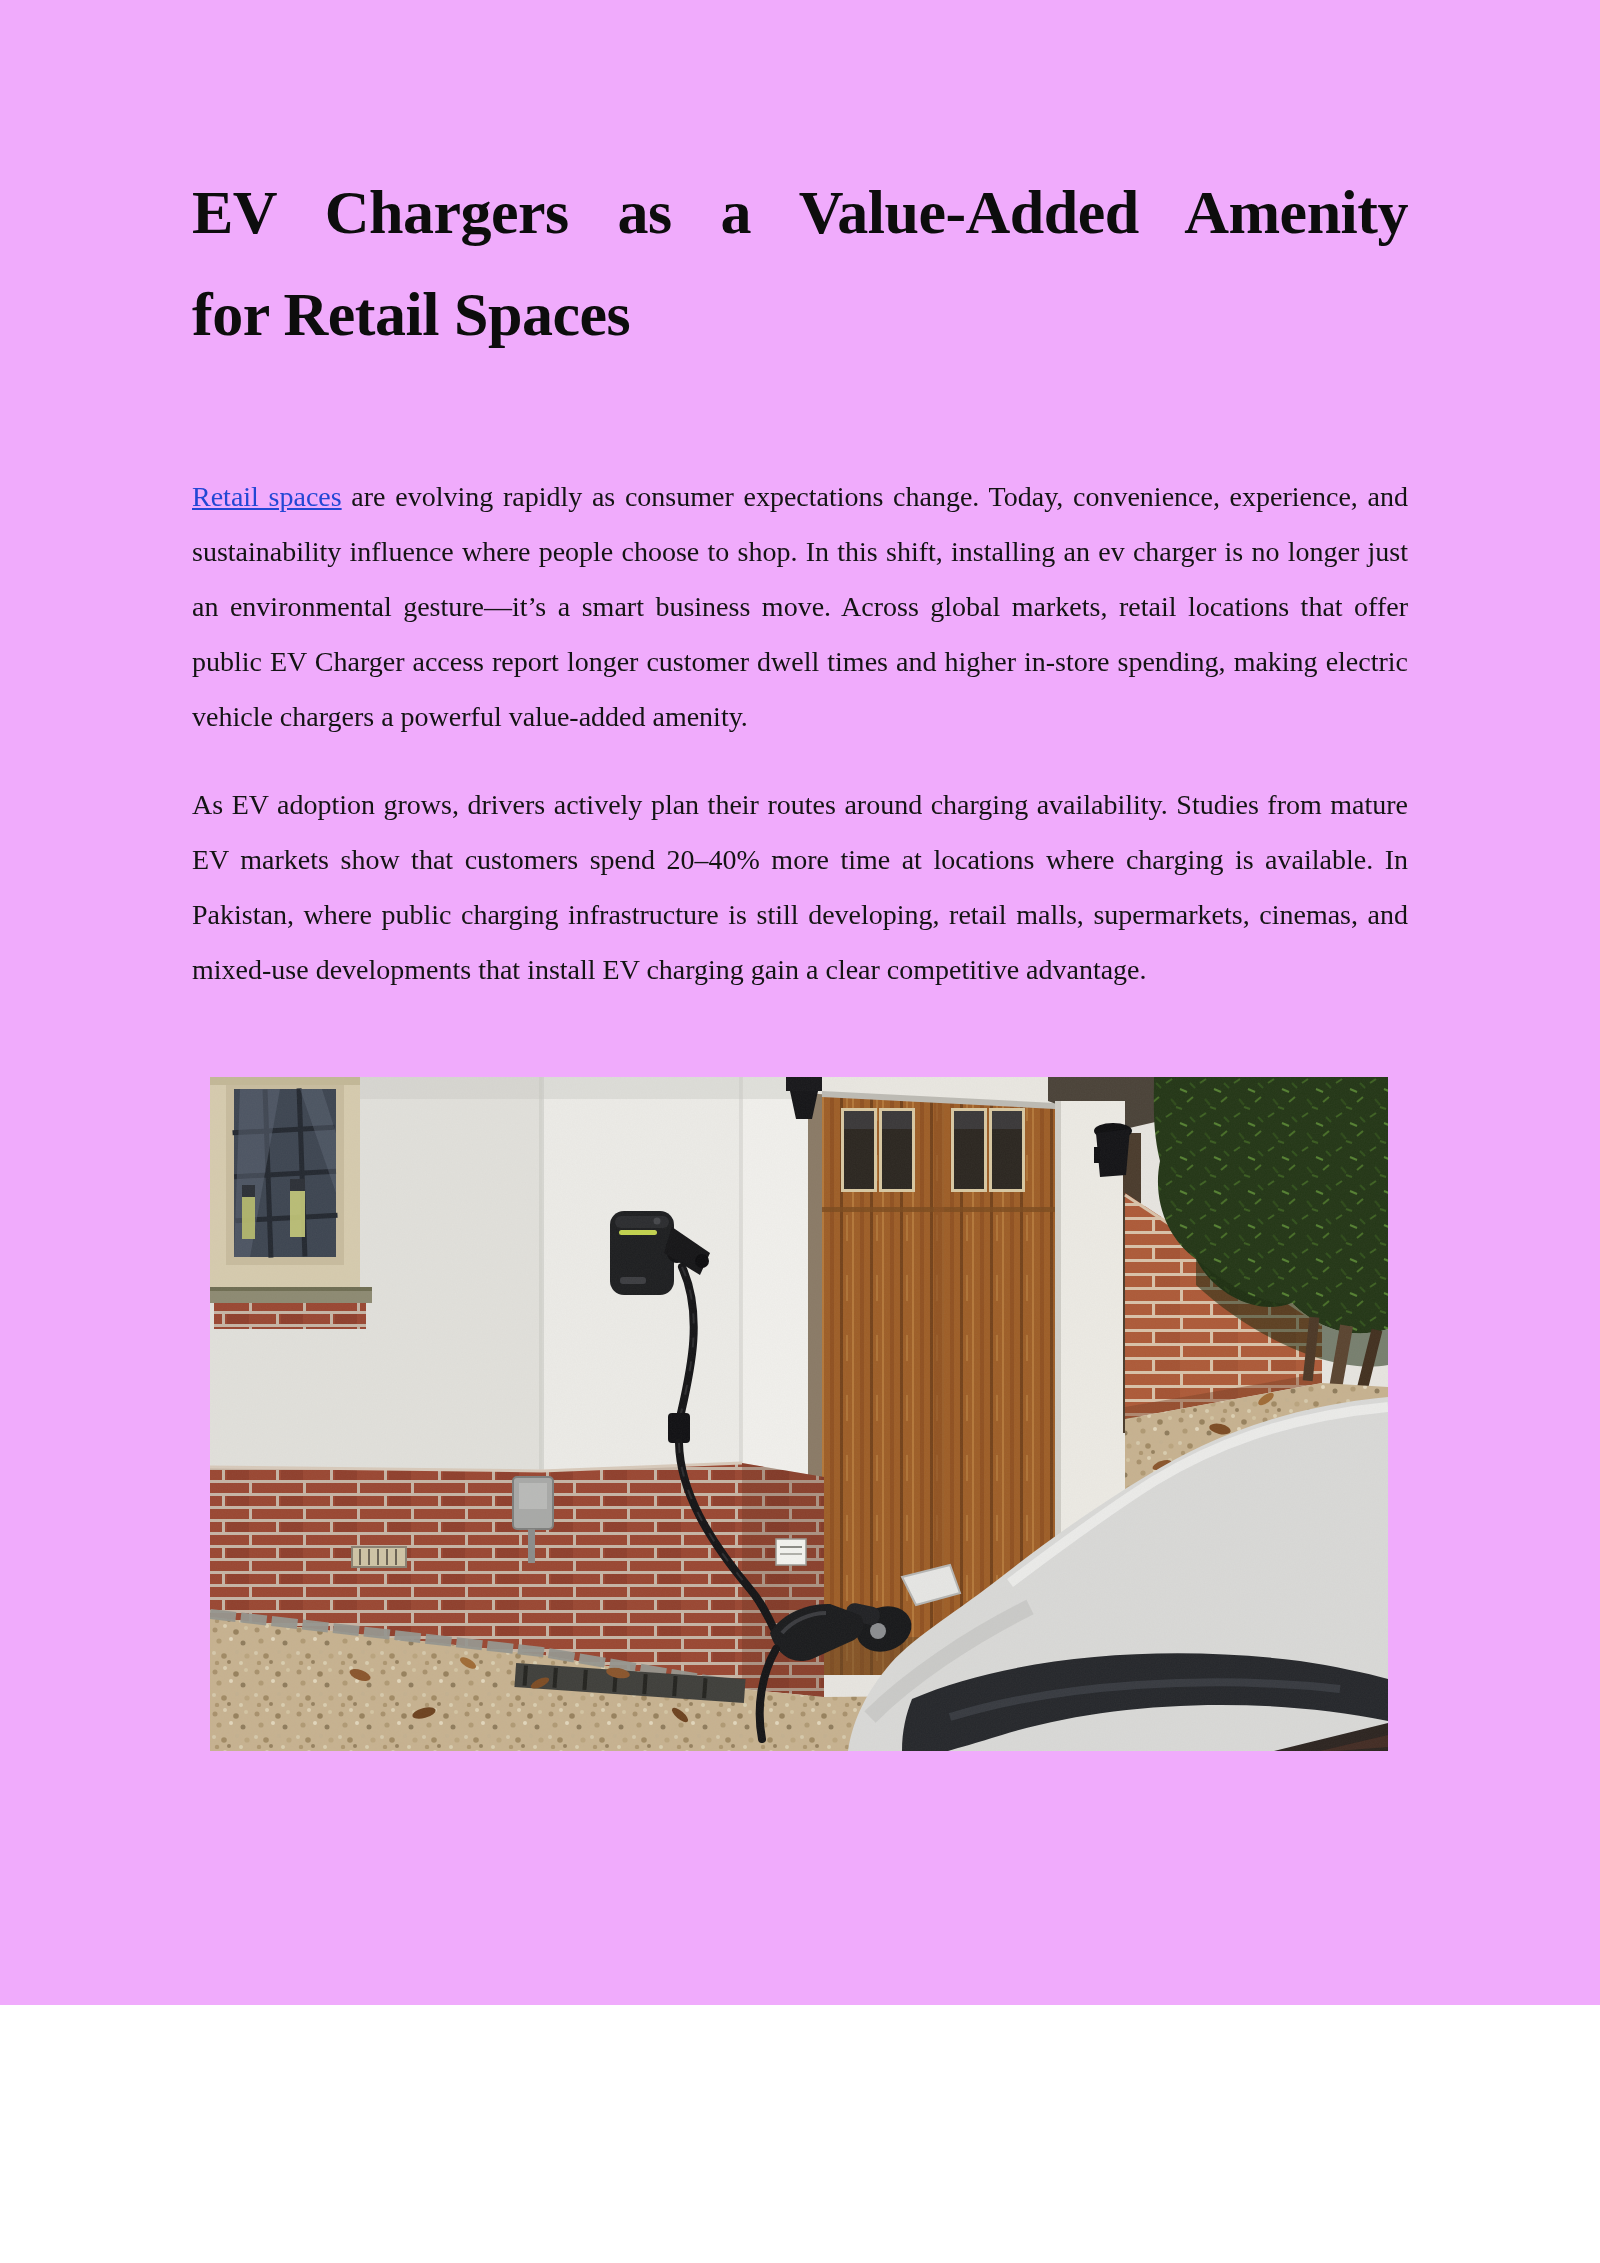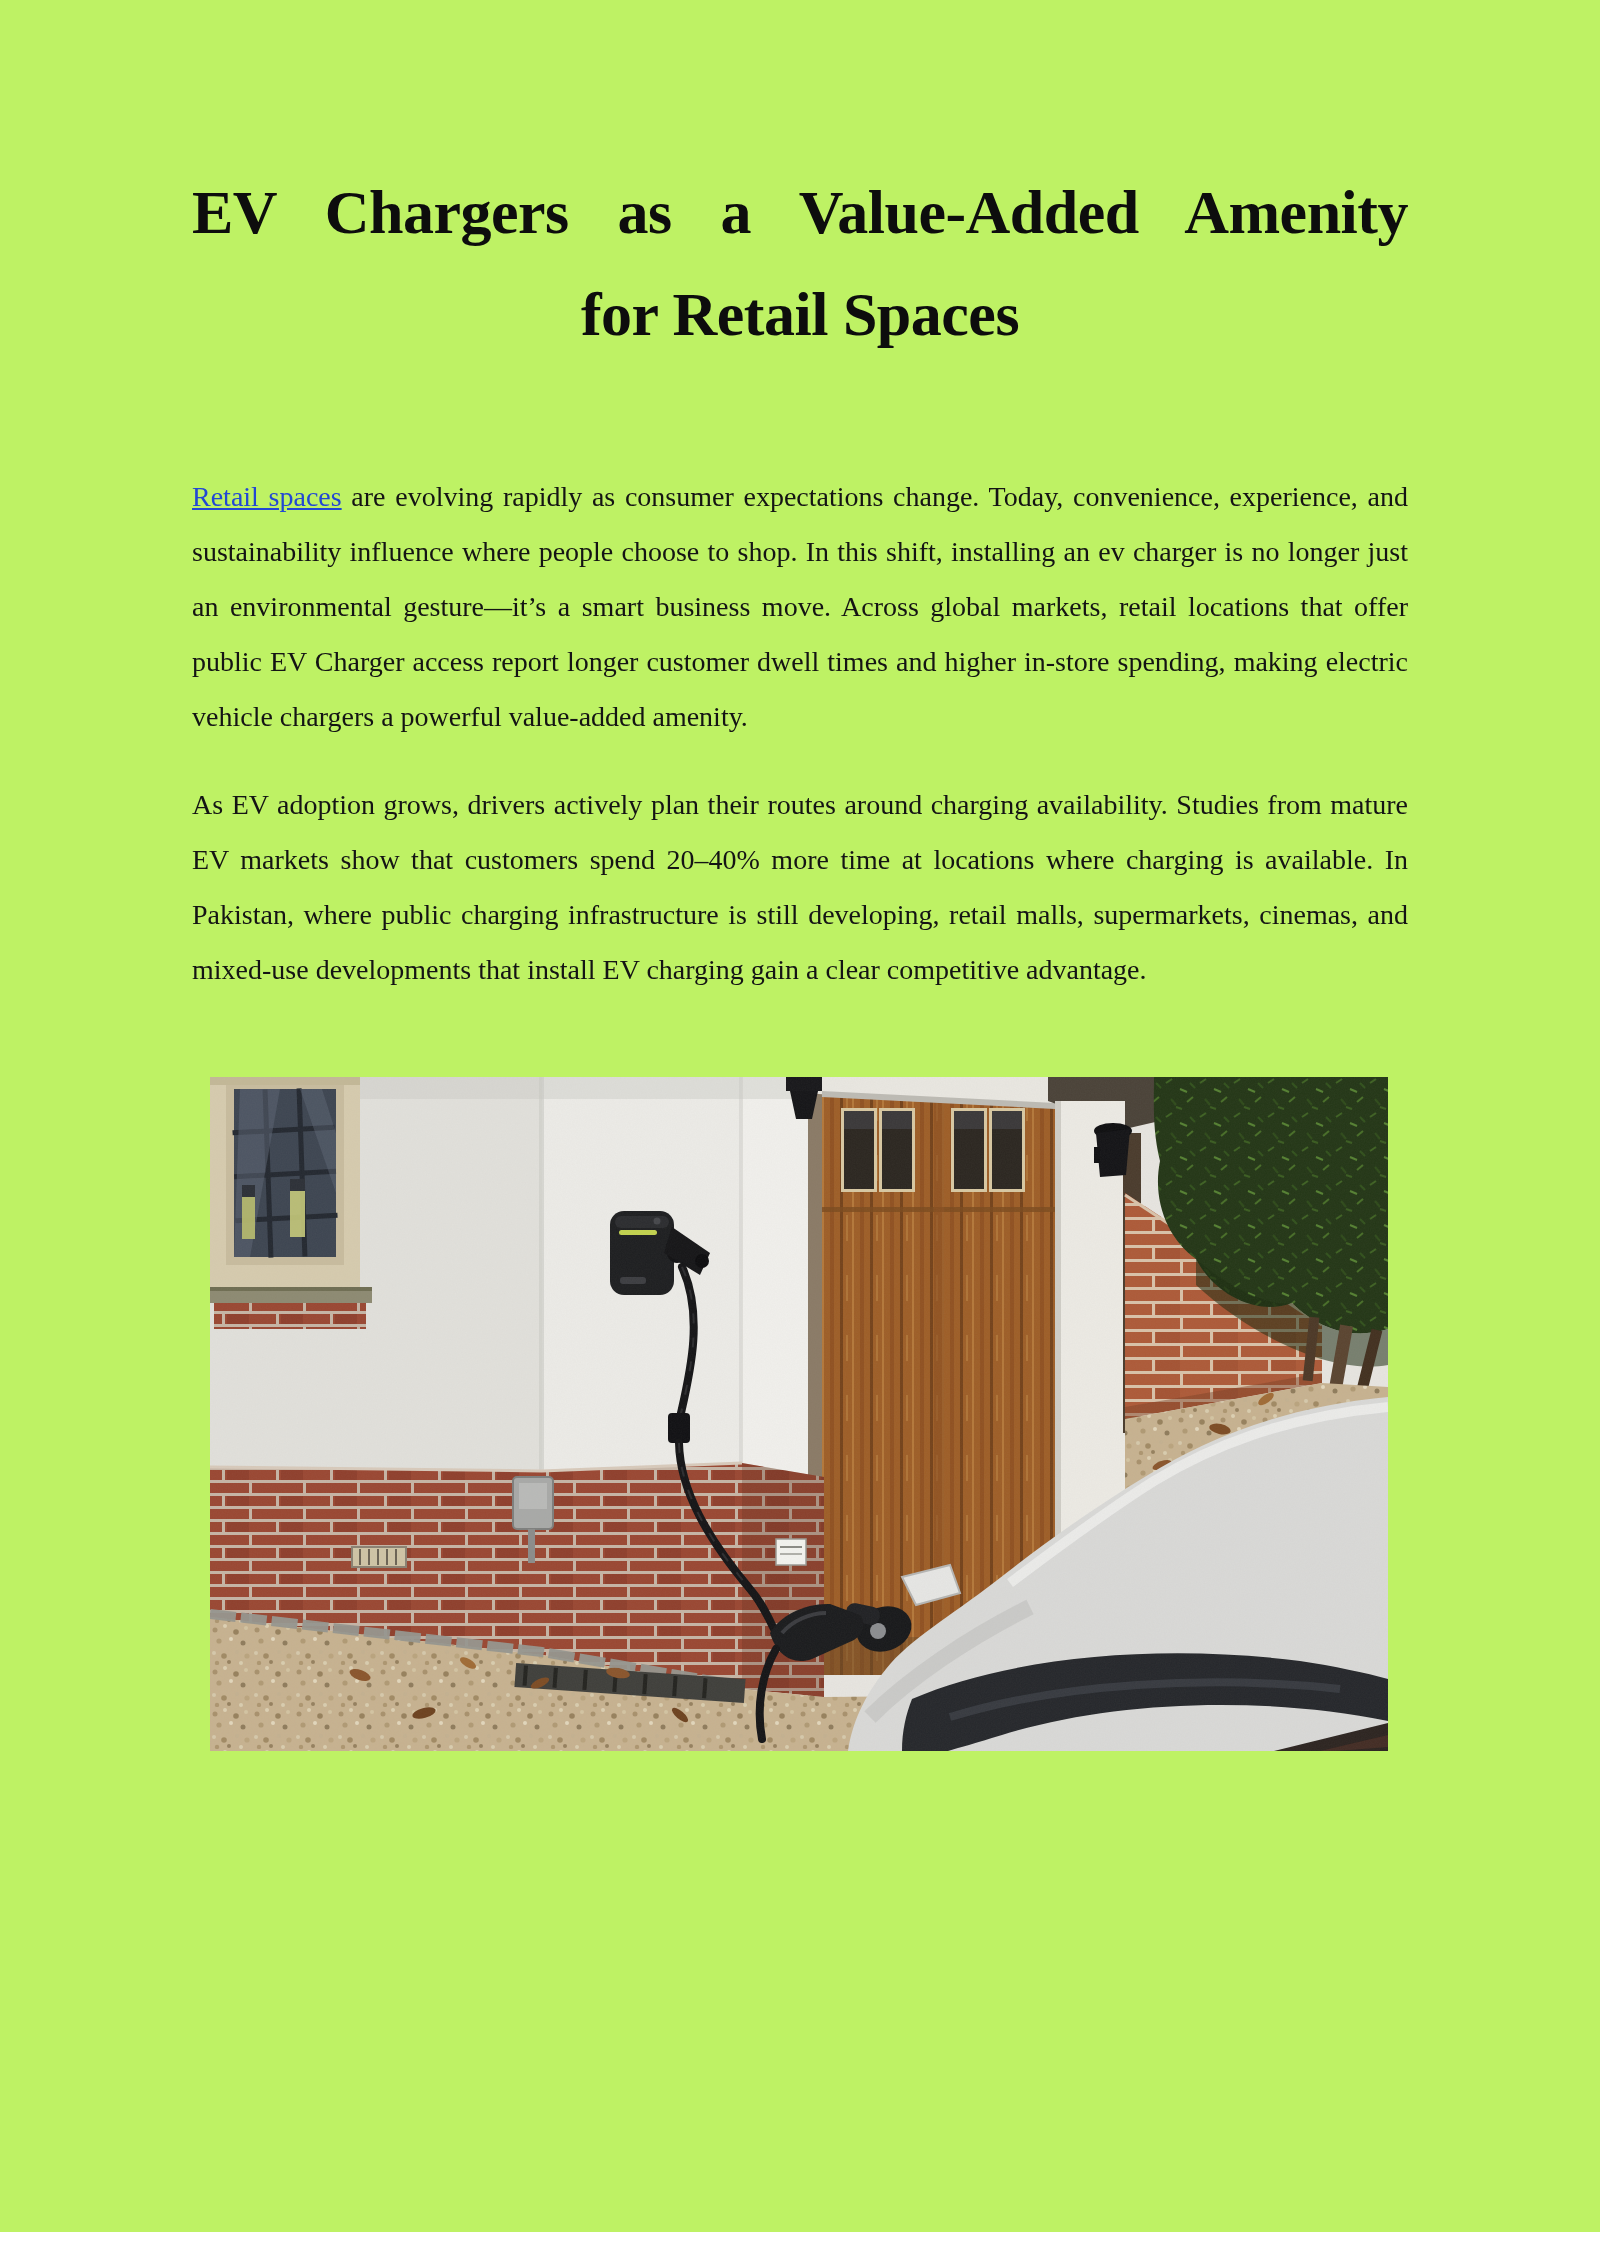--- a/index.html
+++ b/index.html
@@ -1,35 +1,35 @@
 <!DOCTYPE html>
 <html><head>
 <meta charset="utf-8">
 <style>
   html, body { margin: 0; padding: 0; background: #ffffff; }
   .page {
     position: relative;
     width: 1600px;
-    height: 2232px;
-    background: #bef264;
+    height: 2005px;
+    background: #f0abfc;
     font-family: "Liberation Serif", "DejaVu Serif", serif;
     color: #141414;
     overflow: hidden;
   }
   .content { padding: 161px 192px 0 192px; }
   h1 {
     margin: 0 0 104px 0;
     font-size: 62px;
     line-height: 102px;
     font-weight: bold;
     color: #0d0d0d;
     letter-spacing: -0.5px;
   }
   .title-line1 { text-align: justify; text-align-last: justify; }
-  .title-line2 { text-align: center; }
+  .title-line2 { text-align: left; }
   p {
     margin: 0 0 33px 0;
     font-size: 28px;
     line-height: 55px;
     text-align: justify;
     color: #141414;
   }
   a.doc-link { color: #2247d4; text-decoration: underline; cursor: pointer; }
   figure.photo { margin: 80px 0 0 18px; width: 1178px; height: 674px; }
   figure.photo svg { display: block; }

